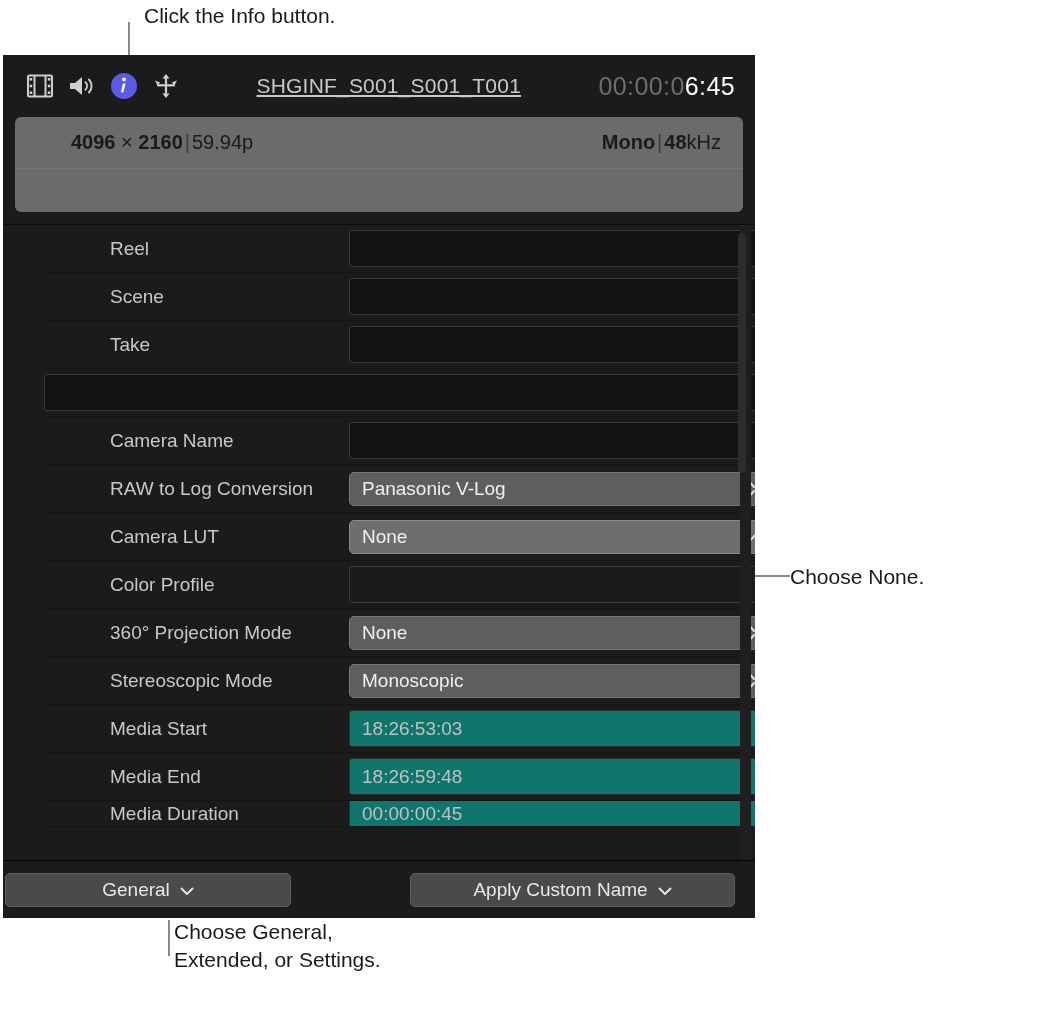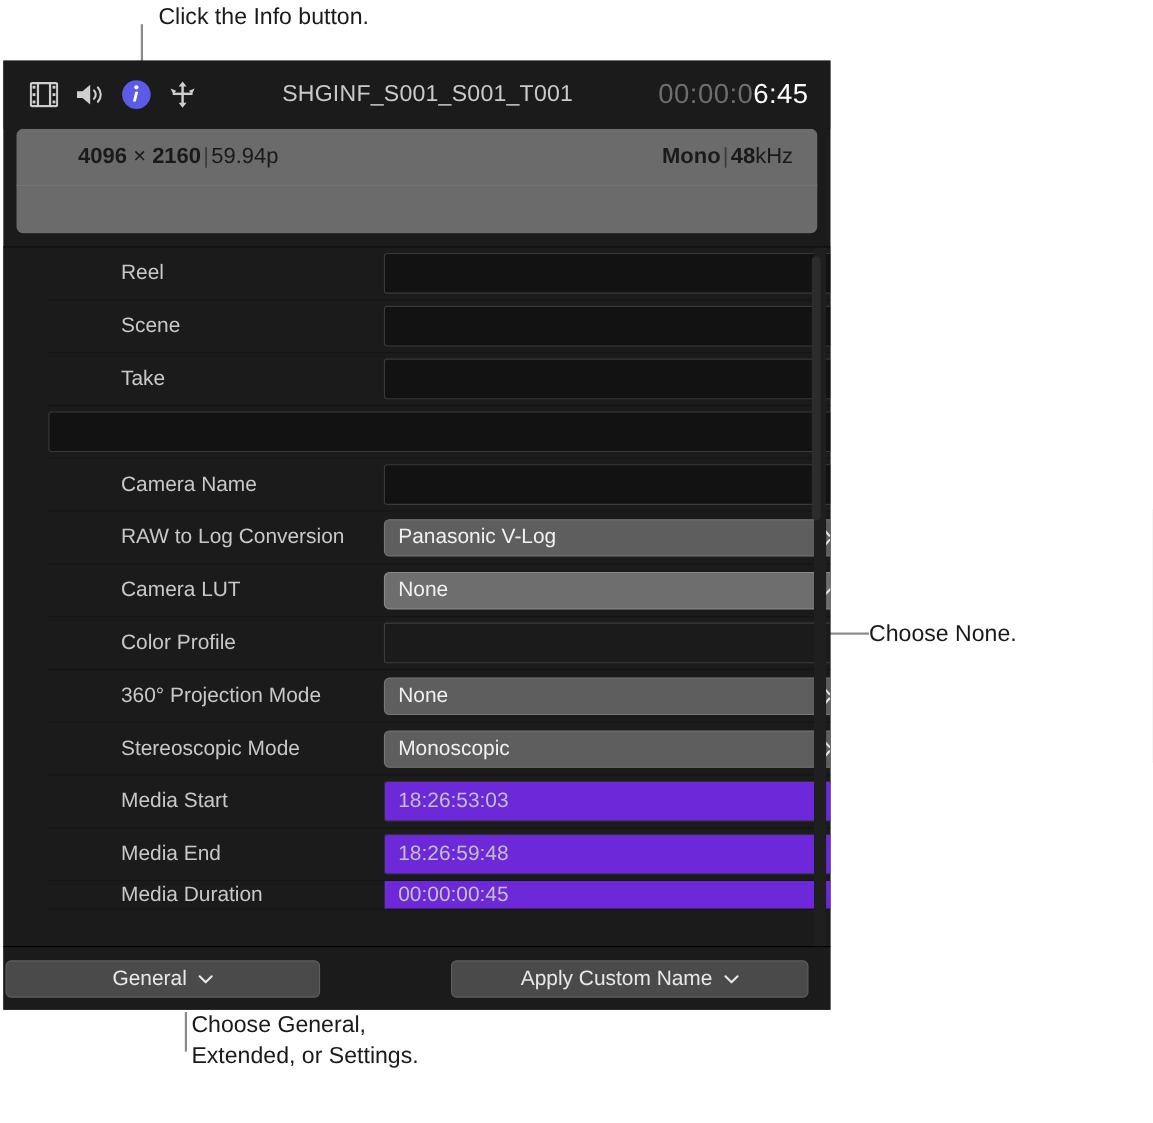--- a/index.html
+++ b/index.html
@@ -83,20 +83,21 @@
   }
   #clip-name {
     flex: 1 1 auto;
     text-align: center;
     color: #c9c9c9;
     font-size: 21px;
     letter-spacing: 0.2px;
     margin-left: -14px;
     white-space: nowrap;
     overflow: hidden;
+    text-decoration: underline;
   }
   #clip-timecode {
     flex: 0 0 auto;
     font-size: 25px;
     color: #ffffff;
     white-space: nowrap;
     letter-spacing: 0.4px;
   }
   #clip-timecode .tc-dim { color: #6e6e6e; }
 
@@ -175,21 +176,21 @@
     display: flex;
     align-items: center;
     font-size: 19px;
   }
   .field-empty-dark {
     background: #121212;
     border: 1px solid #3a3a3a;
     border-radius: 3px;
   }
   .field-text {
-    background: #6d28d9;
+    background: #0f766e;
     border: 1px solid #2e2e2e;
     border-radius: 3px;
     color: #c0c0c0;
     padding-left: 12px;
   }
   .field-blank {
     background: transparent;
     border: 1px solid #3c3c3c;
     border-radius: 3px;
   }

